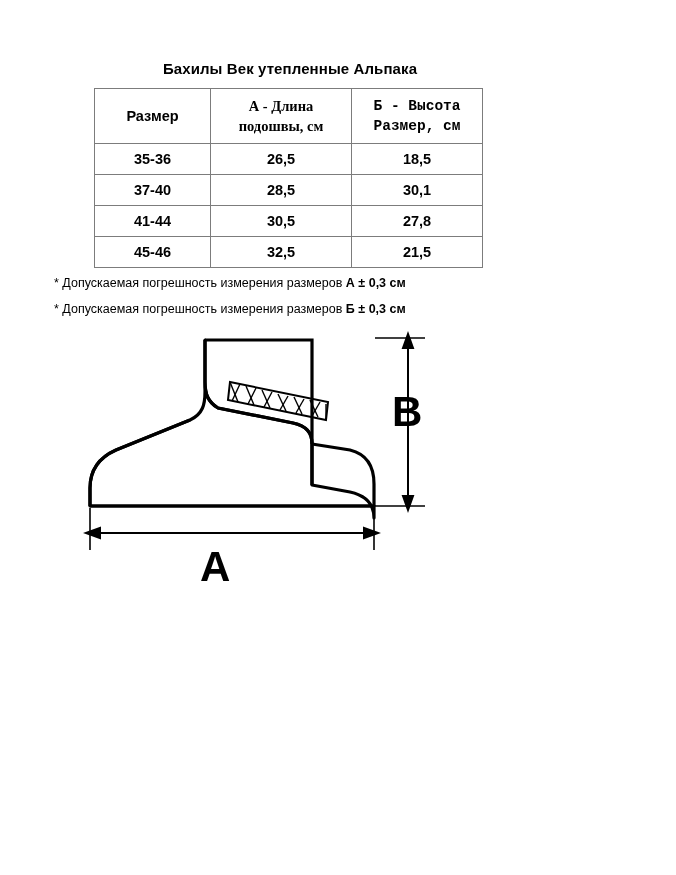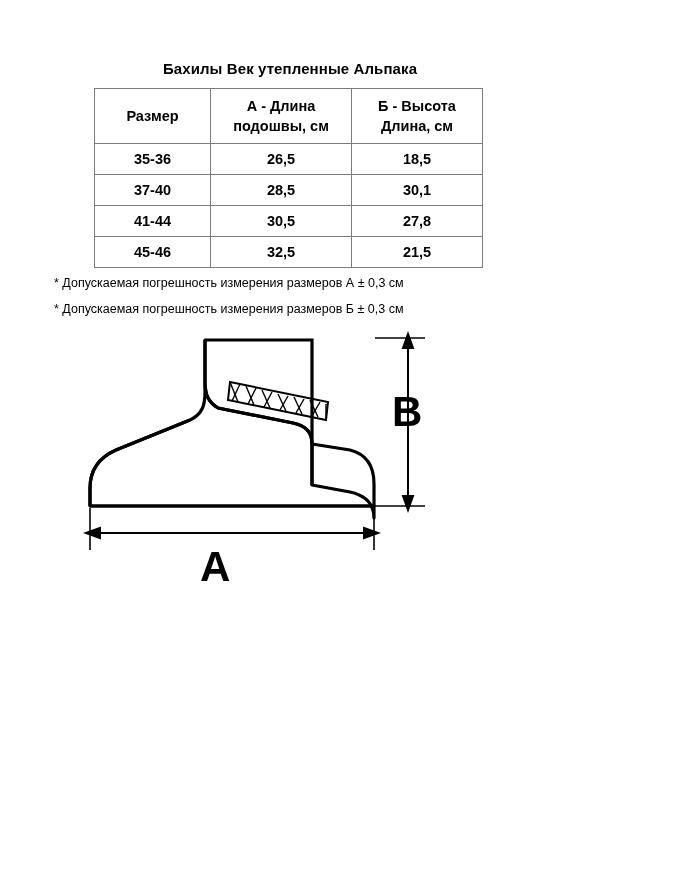--- a/index.html
+++ b/index.html
@@ -50,35 +50,35 @@
   }
   table.size-table thead th {
     height: 54px;
     line-height: 20px;
     font-weight: bold;
   }
   table.size-table tbody td {
     height: 30px;
   }
   .col-size { width: 115px; }
-  .col-a { width: 140px; }
-  .col-b { width: 130px; }
+  .col-a { width: 140px; font-family: Liberation Serif, serif; }
+  .col-b { width: 130px; font-family: Liberation Mono, monospace; }
   .th-line { display: block; }
   .notes {
     position: absolute;
     left: 54px;
     top: 270px;
     width: 500px;
   }
   .note {
     font-size: 12.5px;
     line-height: 26px;
     white-space: nowrap;
   }
-  .note b { font-weight: normal; }
+  .note b { font-weight: bold; }
   .figure {
     position: absolute;
     left: 50px;
     top: 320px;
     width: 470px;
     height: 280px;
   }
   .label-b {
     position: absolute;
     left: 392px;
@@ -108,21 +108,21 @@
       <tr>
         <th class="col-size">
           <span class="th-line">Размер</span>
         </th>
         <th class="col-a">
           <span class="th-line">А -  Длина</span>
           <span class="th-line">подошвы, см</span>
         </th>
         <th class="col-b">
           <span class="th-line">Б - Высота</span>
-          <span class="th-line">Длина, см</span>
+          <span class="th-line">Размер, см</span>
         </th>
       </tr>
     </thead>
     <tbody>
       <tr>
         <td>35-36</td>
         <td>26,5</td>
         <td>18,5</td>
       </tr>
       <tr>

